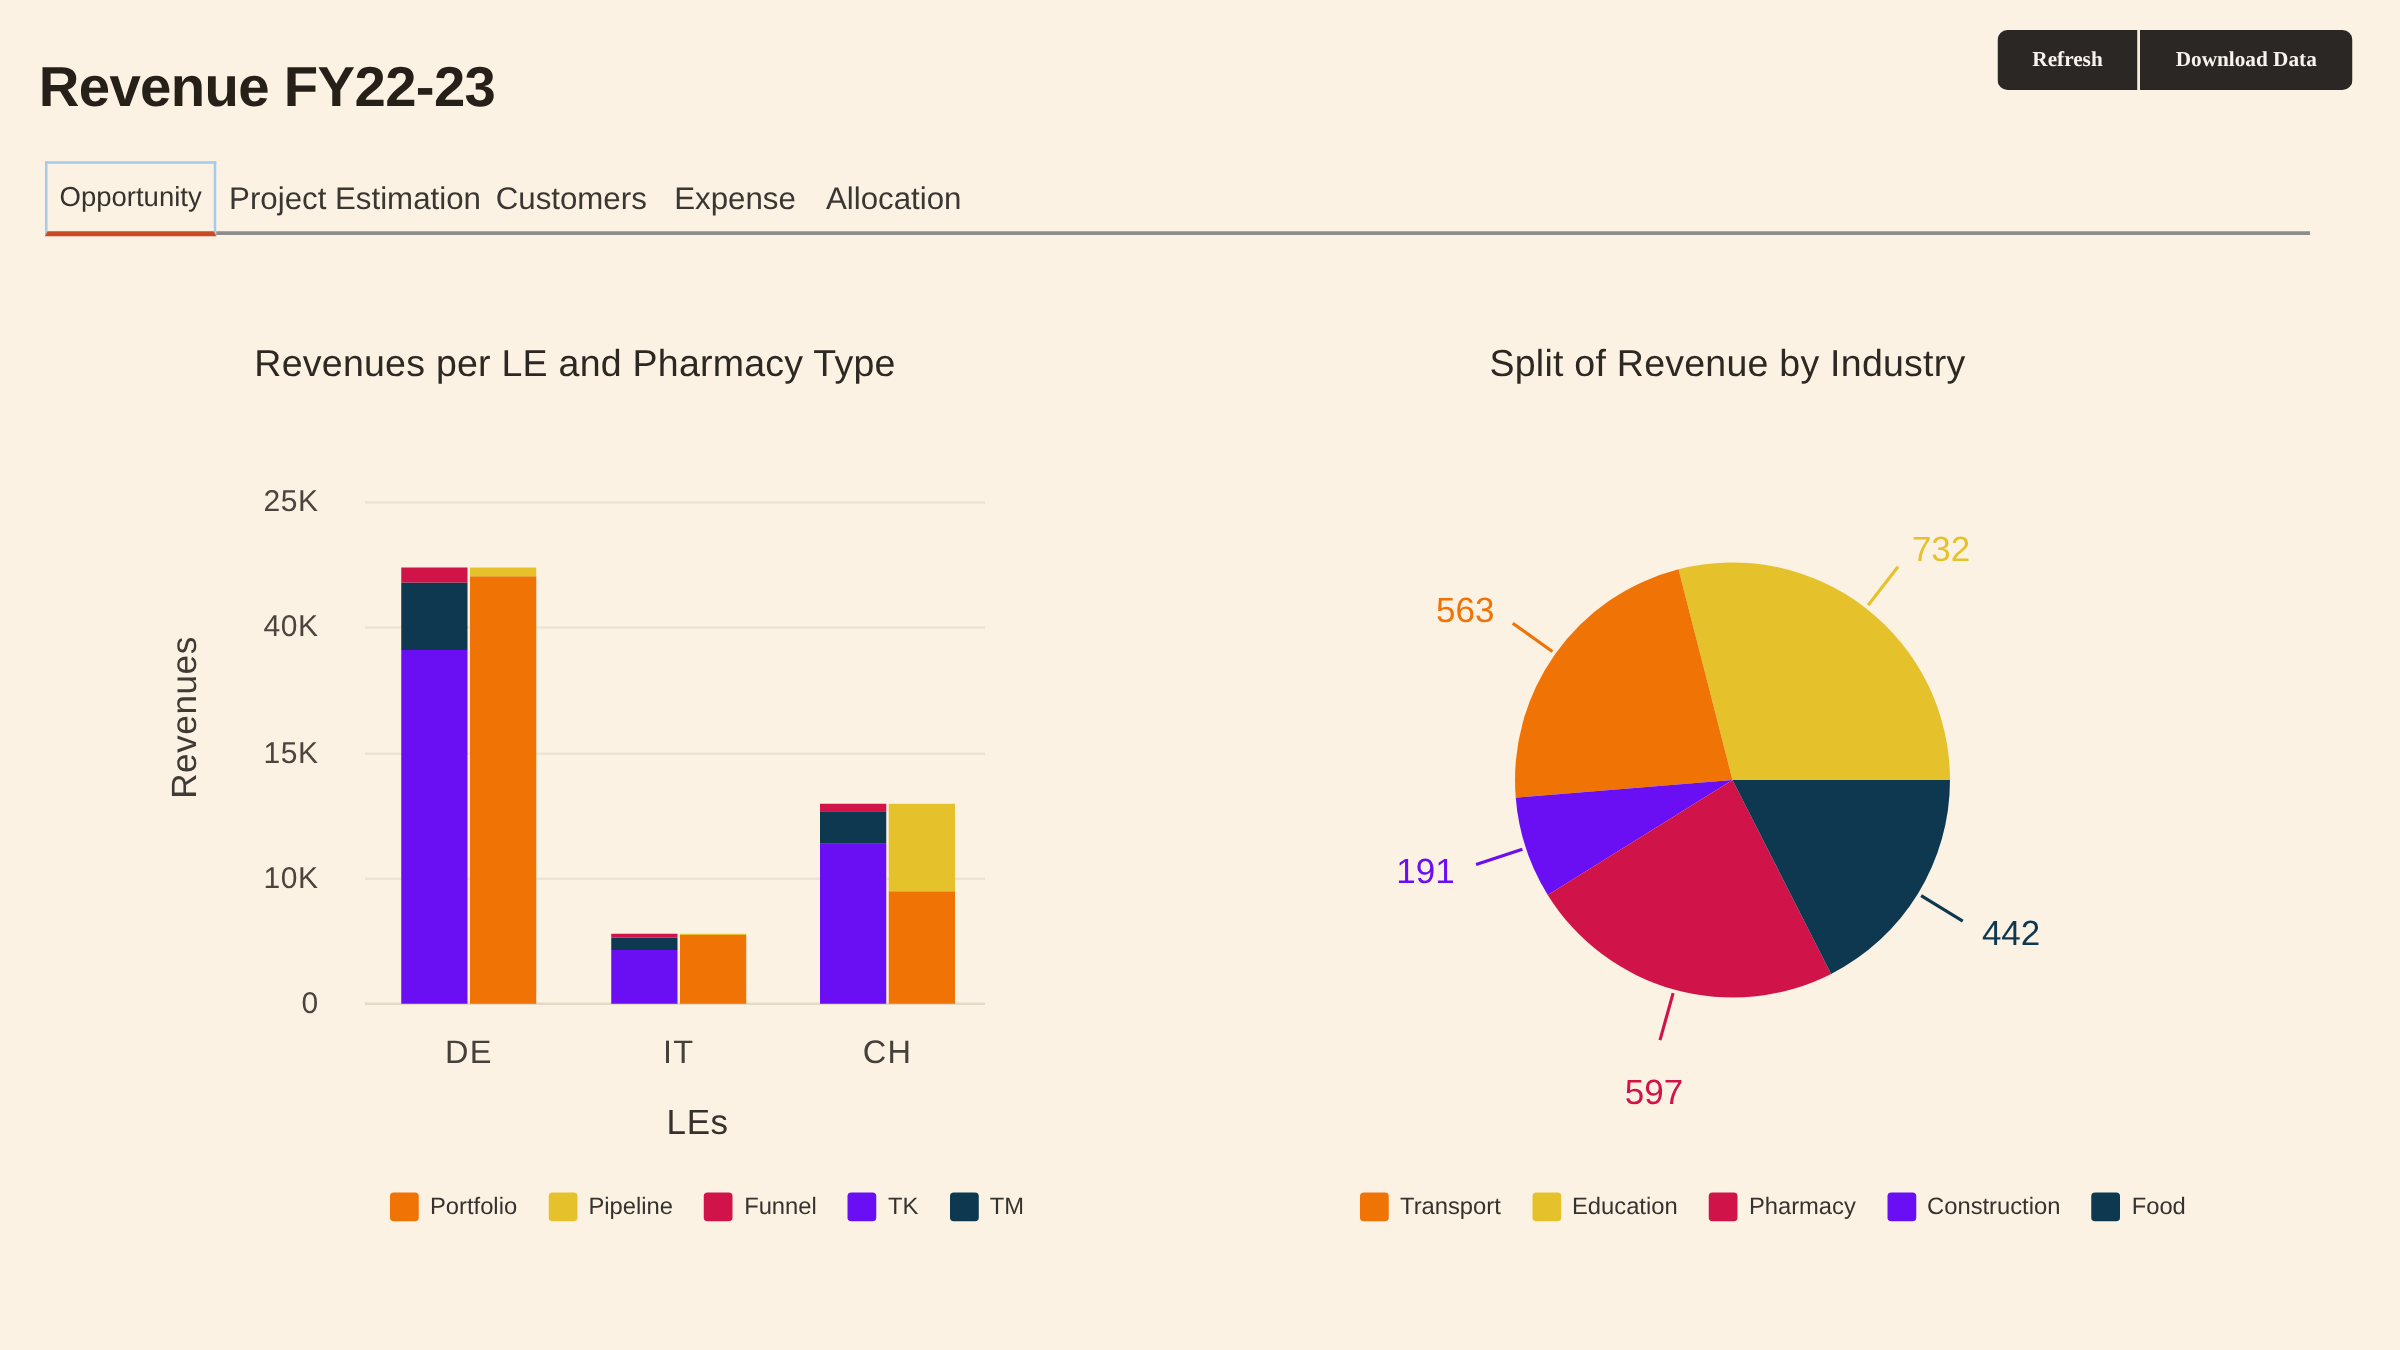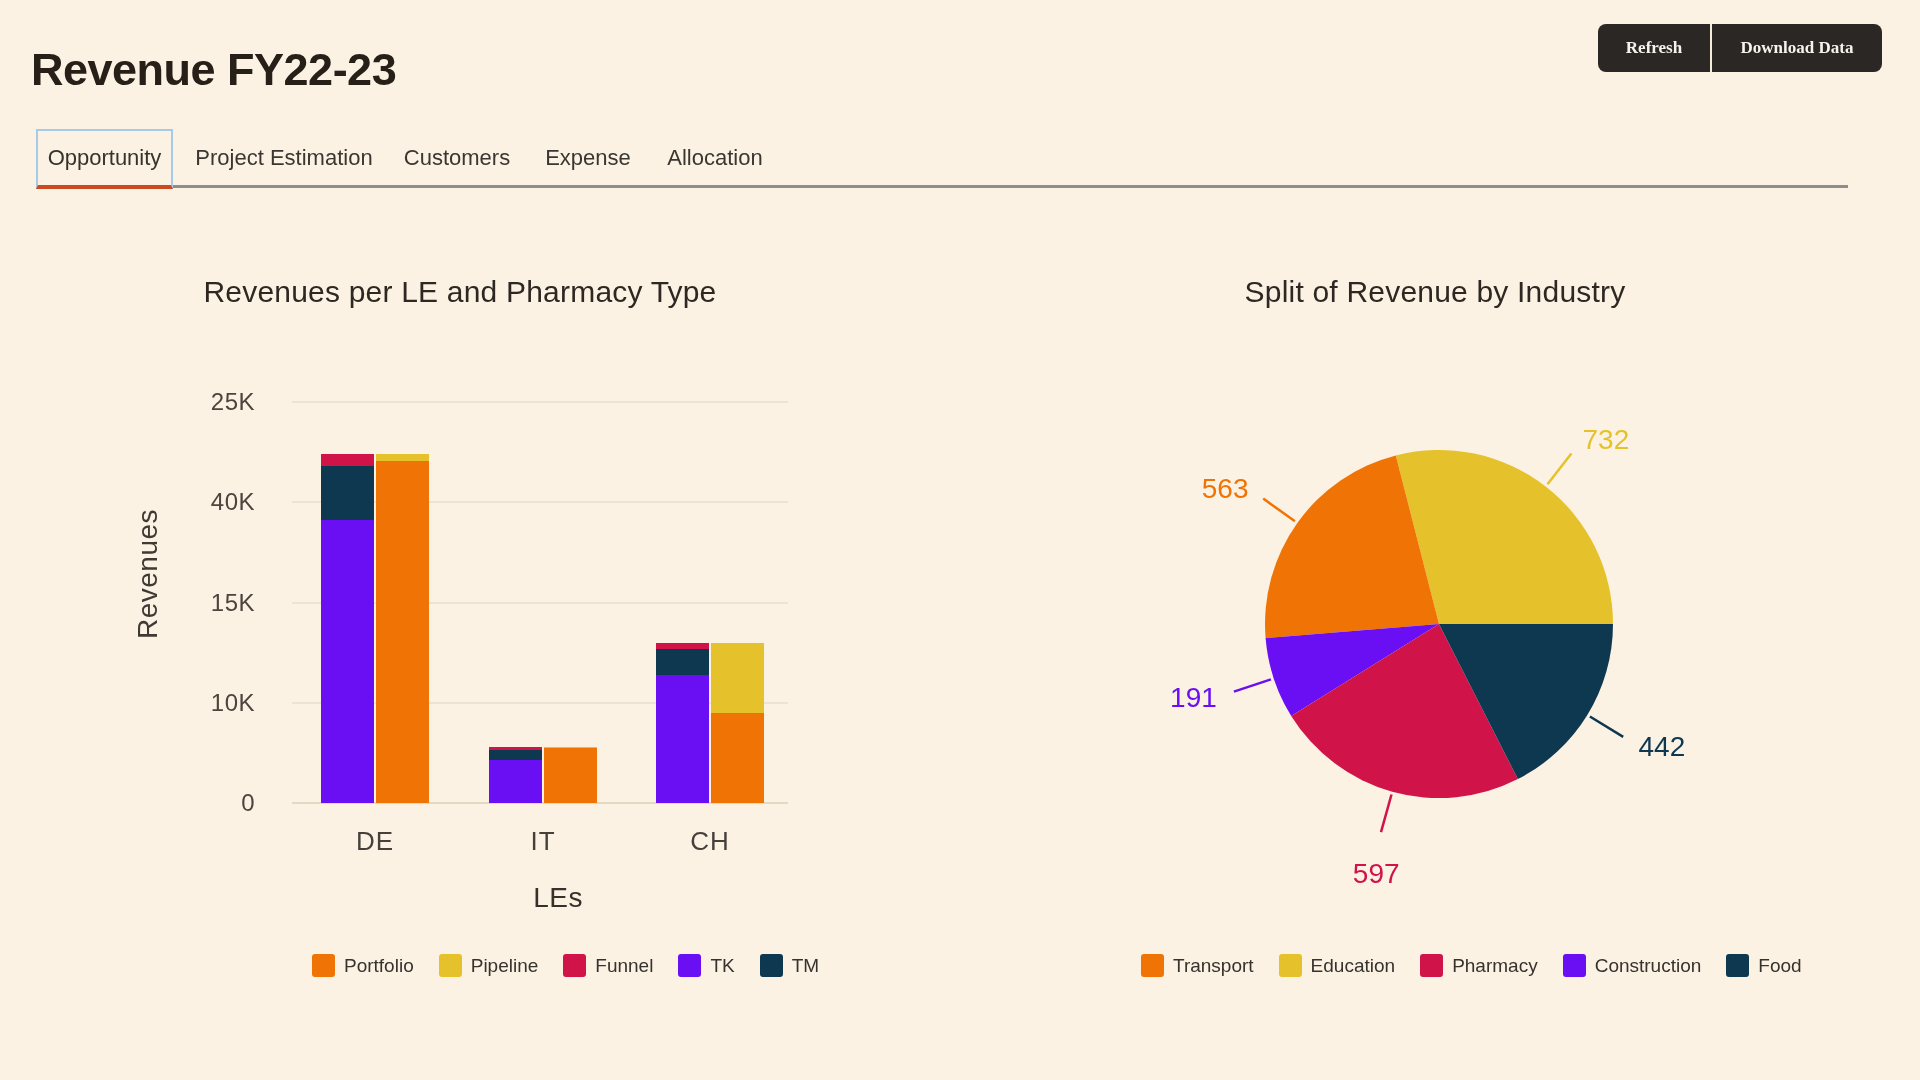--- a/index.html
+++ b/index.html
@@ -28,29 +28,29 @@
   .btn-divider{width:2px;background:#f6ecdd;}
   
   .tab-active{
     position:absolute;left:36px;top:129px;width:137px;height:60px;
     box-sizing:border-box;border:2px solid #a5cbe9;border-bottom:4px solid #cb4a21;
     display:flex;align-items:center;justify-content:center;
     font-size:22px;color:#36322d;background:transparent;cursor:pointer;
   }
   .tab{
     position:absolute;top:145px;transform:translateX(-50%);
-    font-size:22px;color:#3a3632;cursor:pointer;white-space:nowrap;
+    font-size:25px;color:#3a3632;cursor:pointer;white-space:nowrap;
   }
   .tab-rule{
     position:absolute;left:173px;top:185px;width:1675px;height:3px;background:#8d8d8d;
   }
   
   .chart{position:absolute;top:270px;}
   #bar-chart{left:130px;width:660px;height:730px;}
-  #pie-chart{left:1125px;width:700px;height:730px;}
+  #pie-chart{left:1072px;width:700px;height:730px;}
   .chart-title{
     position:absolute;top:5px;left:0;text-align:center;
     font-size:30px;font-weight:500;color:#2d2822;letter-spacing:.2px;
   }
   #bar-chart .chart-title{width:660px;}
   #pie-chart .chart-title{width:620px;}
   .gridline{position:absolute;left:162px;width:496px;height:2px;background:#ece4d2;}
   .gridline.baseline{background:#e4d9c5;}
   .ytick{
     position:absolute;left:40px;width:85px;text-align:right;

